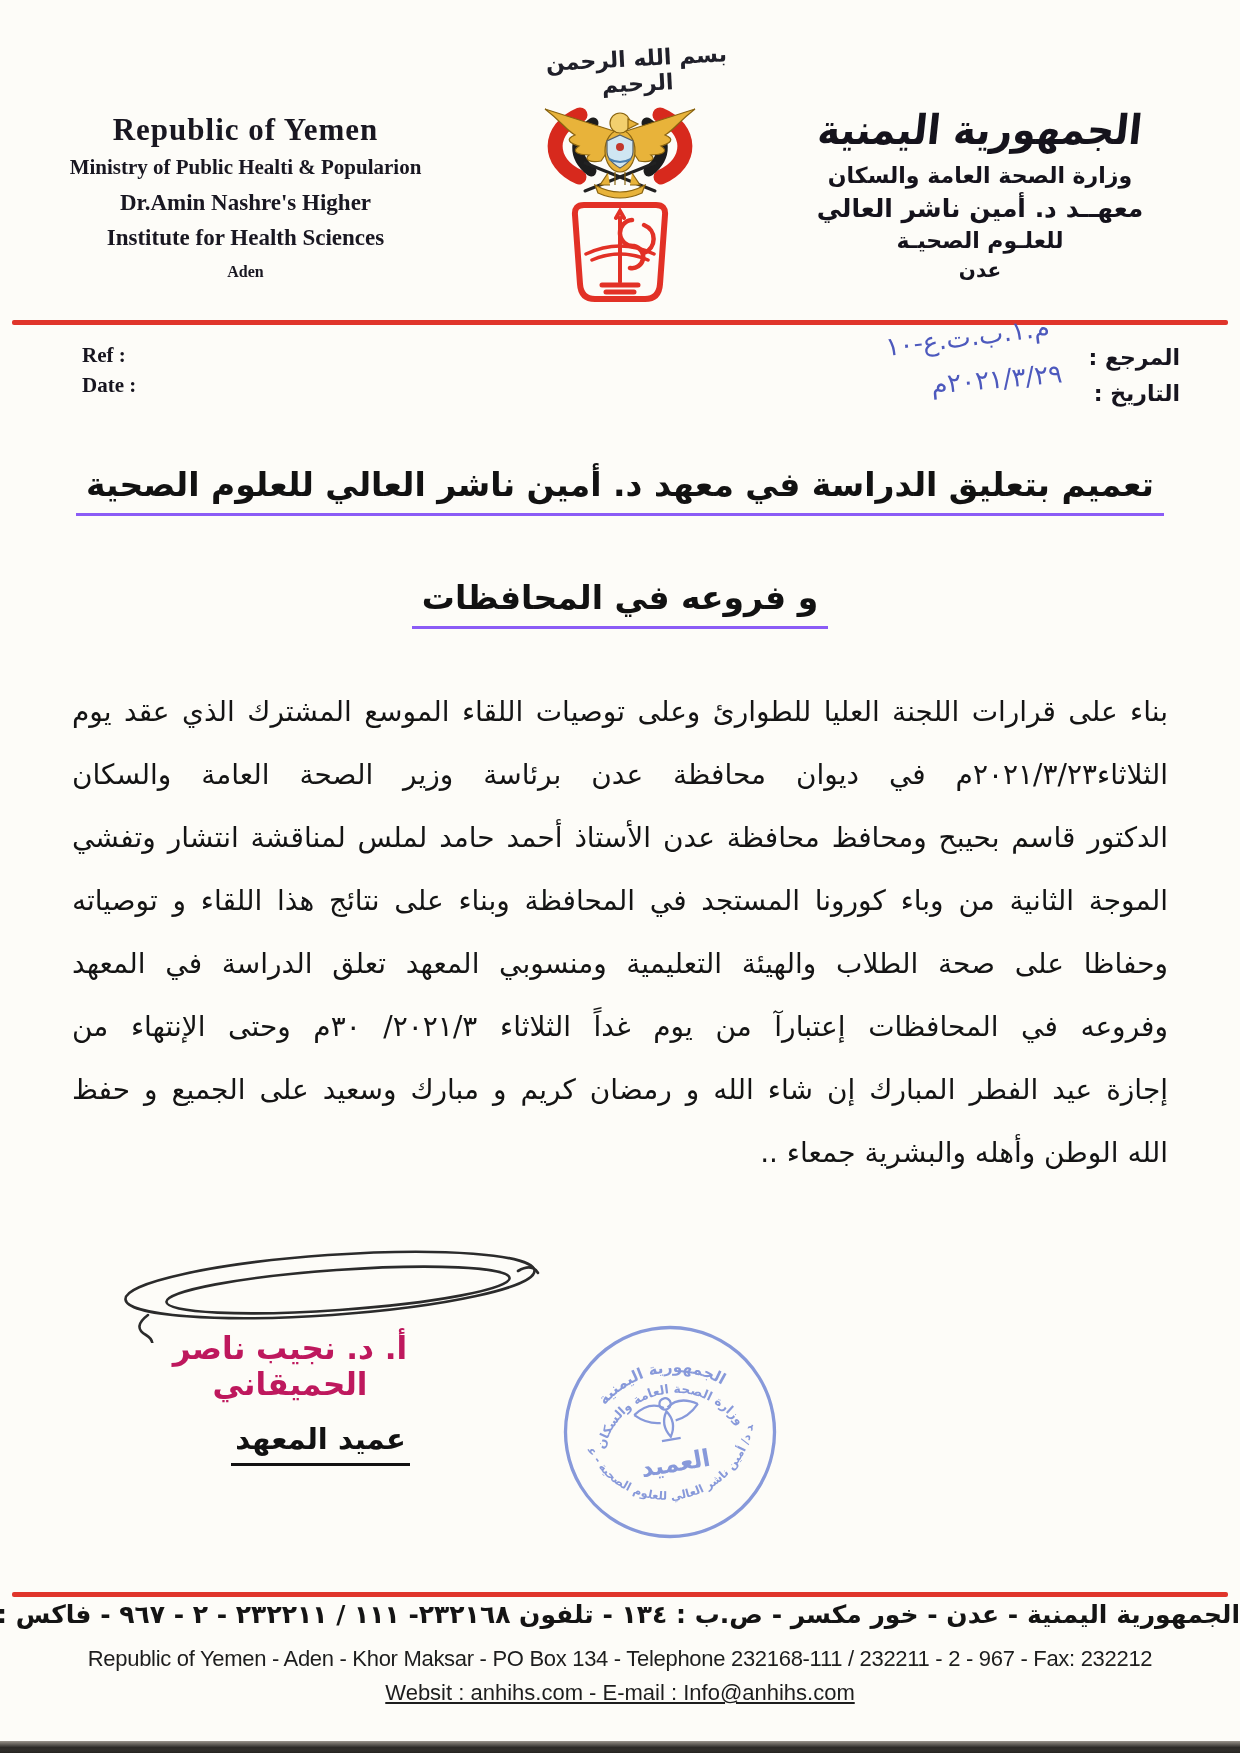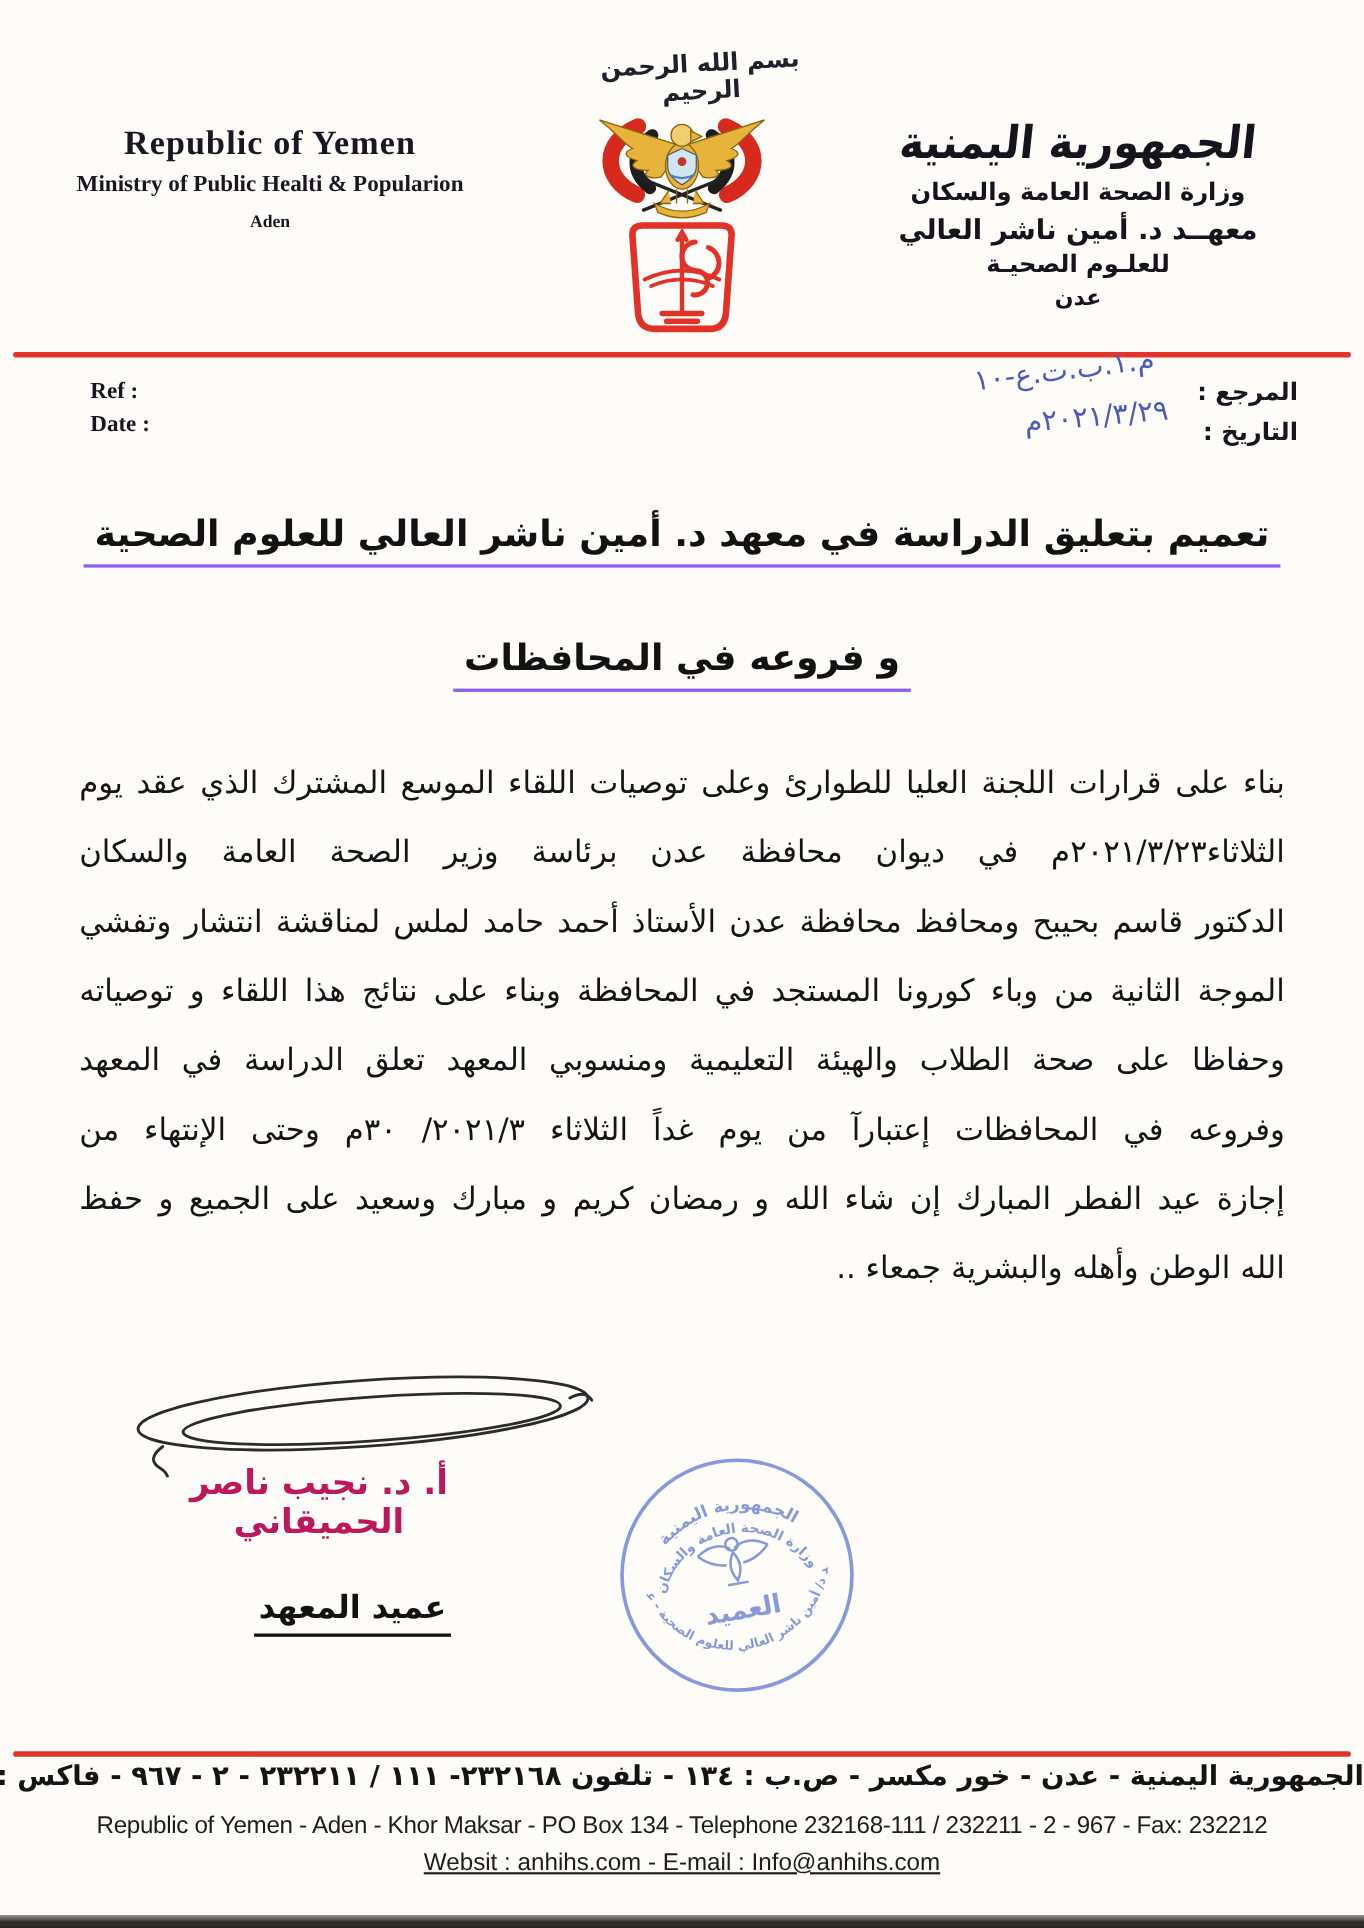--- a/index.html
+++ b/index.html
@@ -40,37 +40,39 @@
   .t2{top:578px;}
   .title-line span{display:inline-block;border-bottom:3px solid #8b5cf6;padding:0 10px 9px;}
   
   .body-text{left:72px;right:72px;top:680px;direction:rtl;font-size:28px;color:#141414;}
   .body-text .bline{height:63px;line-height:63px;text-align:justify;text-align-last:justify;white-space:nowrap;}
   .body-text .bline.last{text-align-last:right;}
   
   .sig-svg{left:100px;top:1243px;width:460px;height:100px;}
   .sig-name{left:105px;top:1330px;width:370px;text-align:center;direction:rtl;font-weight:bold;font-size:31px;color:#be185d;}
   .sig-role{left:228px;top:1422px;width:185px;text-align:center;direction:rtl;font-weight:bold;font-size:29px;color:#121212;}
-  .sig-role span{display:inline-block;border-bottom:3px solid #121212;padding:0 4px 7px;margin-top:22px;}
+  .sig-role span{display:inline-block;border-bottom:3px solid #121212;padding:0 4px 7px;}
   
   .stamp{left:556px;top:1318px;width:228px;height:228px;transform:rotate(-10deg);opacity:.92;}
   
   .footer-ar{left:0;right:0;top:1600px;text-align:center;direction:rtl;font-weight:bold;font-size:25px;color:#141414;white-space:nowrap;}
   .footer-en{left:0;right:0;top:1646px;text-align:center;font-family:"Liberation Sans",sans-serif;font-size:22px;letter-spacing:-.3px;color:#1d1d1d;}
   .footer-web{left:0;right:0;top:1680px;text-align:center;font-family:"Liberation Sans",sans-serif;font-size:22px;color:#1d1d1d;text-decoration:underline;}
   .scan-bar{left:0;right:0;top:1741px;height:12px;background:linear-gradient(#9a948c,#2b2926 55%,#16514f00),linear-gradient(#6b665f,#24221f);}
 </style>
 </head>
 <body>
 
 <div class="page">
 
   <div class="abs lh-en">
     <div class="en1">Republic of Yemen</div>
     <div class="en2">Ministry of Public Healti &amp; Popularion</div>
+    <div class="en3">Dr.Amin Nashre's Higher</div>
+    <div class="en4">Institute for Health Sciences</div>
     <div class="en5">Aden</div>
   </div>
 
   <div class="abs bismillah">بسم الله الرحمن الرحيم</div>
 
   <svg class="abs" style="left:535px;top:93px;width:170px;height:110px" viewBox="0 0 170 110">
     <g fill="none" stroke-linecap="round">
       <path d="M45 22 C 12 36, 12 70, 44 84" stroke="#d7291d" stroke-width="15"></path>
       <path d="M125 22 C 158 36, 158 70, 126 84" stroke="#d7291d" stroke-width="15"></path>
       <path d="M58 30 C 38 44, 38 64, 56 78" stroke="#1d1d1d" stroke-width="11"></path>

